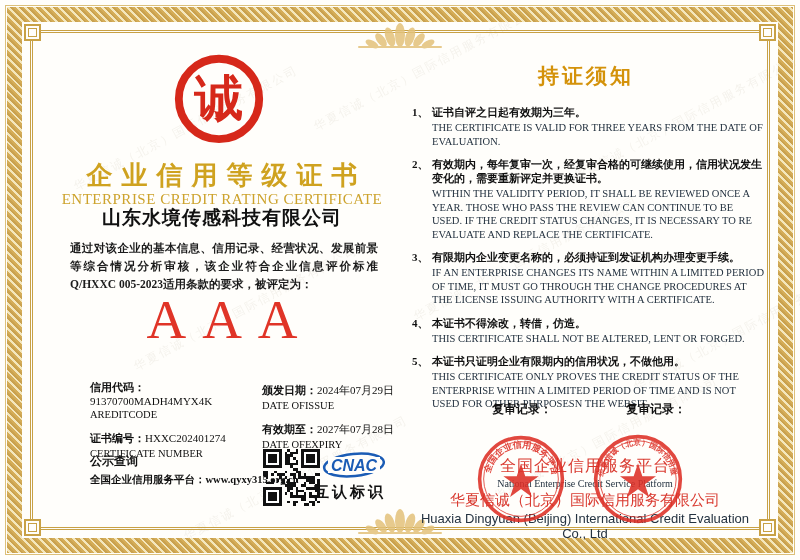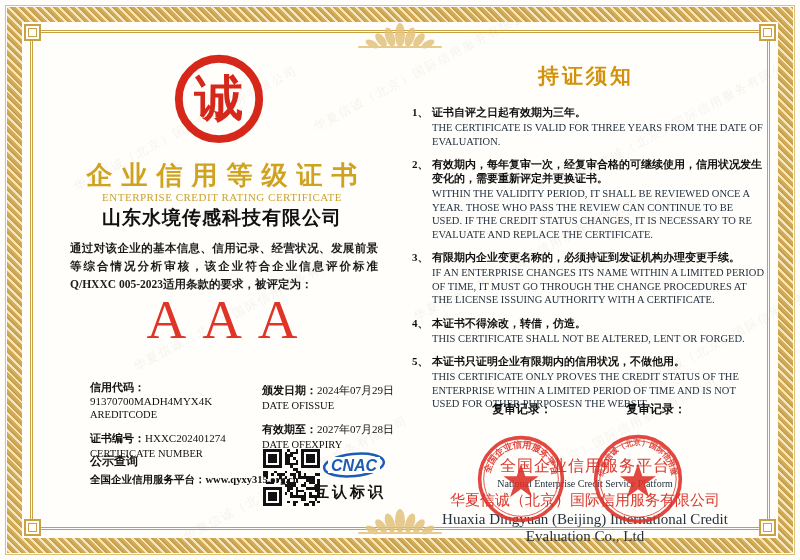--- a/index.html
+++ b/index.html
@@ -27,21 +27,21 @@
       transform:rotate(-28deg);white-space:nowrap;font-family:"Liberation Serif",serif;}
   .wm:nth-of-type(1){left:60px;top:120px}.wm:nth-of-type(2){left:300px;top:60px}
   .wm:nth-of-type(3){left:560px;top:110px}.wm:nth-of-type(4){left:120px;top:300px}
   .wm:nth-of-type(5){left:400px;top:250px}.wm:nth-of-type(6){left:620px;top:320px}
   .wm:nth-of-type(7){left:170px;top:470px}.wm:nth-of-type(8){left:480px;top:430px}
   
   .logo{position:absolute;left:170px;top:46px;width:98px;height:102px;}
   .title{position:absolute;left:48px;top:158px;width:348px;text-align:center;
          font-size:26px;font-weight:bold;color:#cfa21f;letter-spacing:9px;text-indent:9px;}
   .subtitle{position:absolute;left:48px;top:191px;width:348px;text-align:center;
-         font-family:"Liberation Serif",serif;font-size:11px;color:#cda32d;letter-spacing:.5px;}
+         font-family:"Liberation Serif",serif;font-size:15px;color:#cda32d;letter-spacing:.5px;}
   .company{position:absolute;left:48px;top:205px;width:348px;text-align:center;
          font-size:19px;font-weight:bold;color:#111;letter-spacing:1px;}
   .desc{position:absolute;left:70px;top:239px;width:308px;font-family:"Liberation Serif",serif;
          font-size:11.5px;line-height:18px;font-weight:bold;color:#1c1c1c;text-align:justify;}
   .rating{position:absolute;left:48px;top:288px;width:348px;text-align:center;
          font-family:"Liberation Serif",serif;font-size:55px;color:#e03427;
          letter-spacing:16px;text-indent:16px;}
   .fields-a{position:absolute;left:90px;top:380px;width:172px;}
   .fields-b{position:absolute;left:262px;top:383px;width:138px;}
   .field{margin-bottom:11px;}
@@ -72,21 +72,21 @@
   .note .en{font-family:"Liberation Serif",serif;font-size:10.5px;color:#243240;
          line-height:13.5px;}
   .review1{position:absolute;left:492px;top:401px;font-size:12px;font-weight:bold;
          font-family:"Liberation Serif",serif;color:#111;}
   .review2{position:absolute;left:626px;top:401px;font-size:12px;font-weight:bold;
          font-family:"Liberation Serif",serif;color:#111;}
   .org-block{position:absolute;left:420px;top:456px;width:330px;text-align:center;}
   .org-zh1{font-size:16px;color:#d93a30;letter-spacing:1px;}
   .org-en1{font-family:"Liberation Serif",serif;font-size:10px;color:#243240;margin-top:1px;}
   .org-zh2{font-size:15px;color:#d93a30;margin-top:2px;}
-  .org-en2{font-family:Liberation Serif, serif;font-size:15px;color:#243240;margin-top:1px;}
+  .org-en2{font-family:Liberation Sans, sans-serif;font-size:13px;color:#243240;margin-top:1px;}
   .seal{position:absolute;opacity:.88;}
   .seal.left{left:476px;top:434px;width:90px;height:90px;}
   .seal.right{left:592px;top:433px;width:92px;height:92px;}
 </style>
 </head>
 <body>
 
 <div class="cert">
 
   <span class="wm">华夏信诚（北京）国际信用服务有限公司</span>

